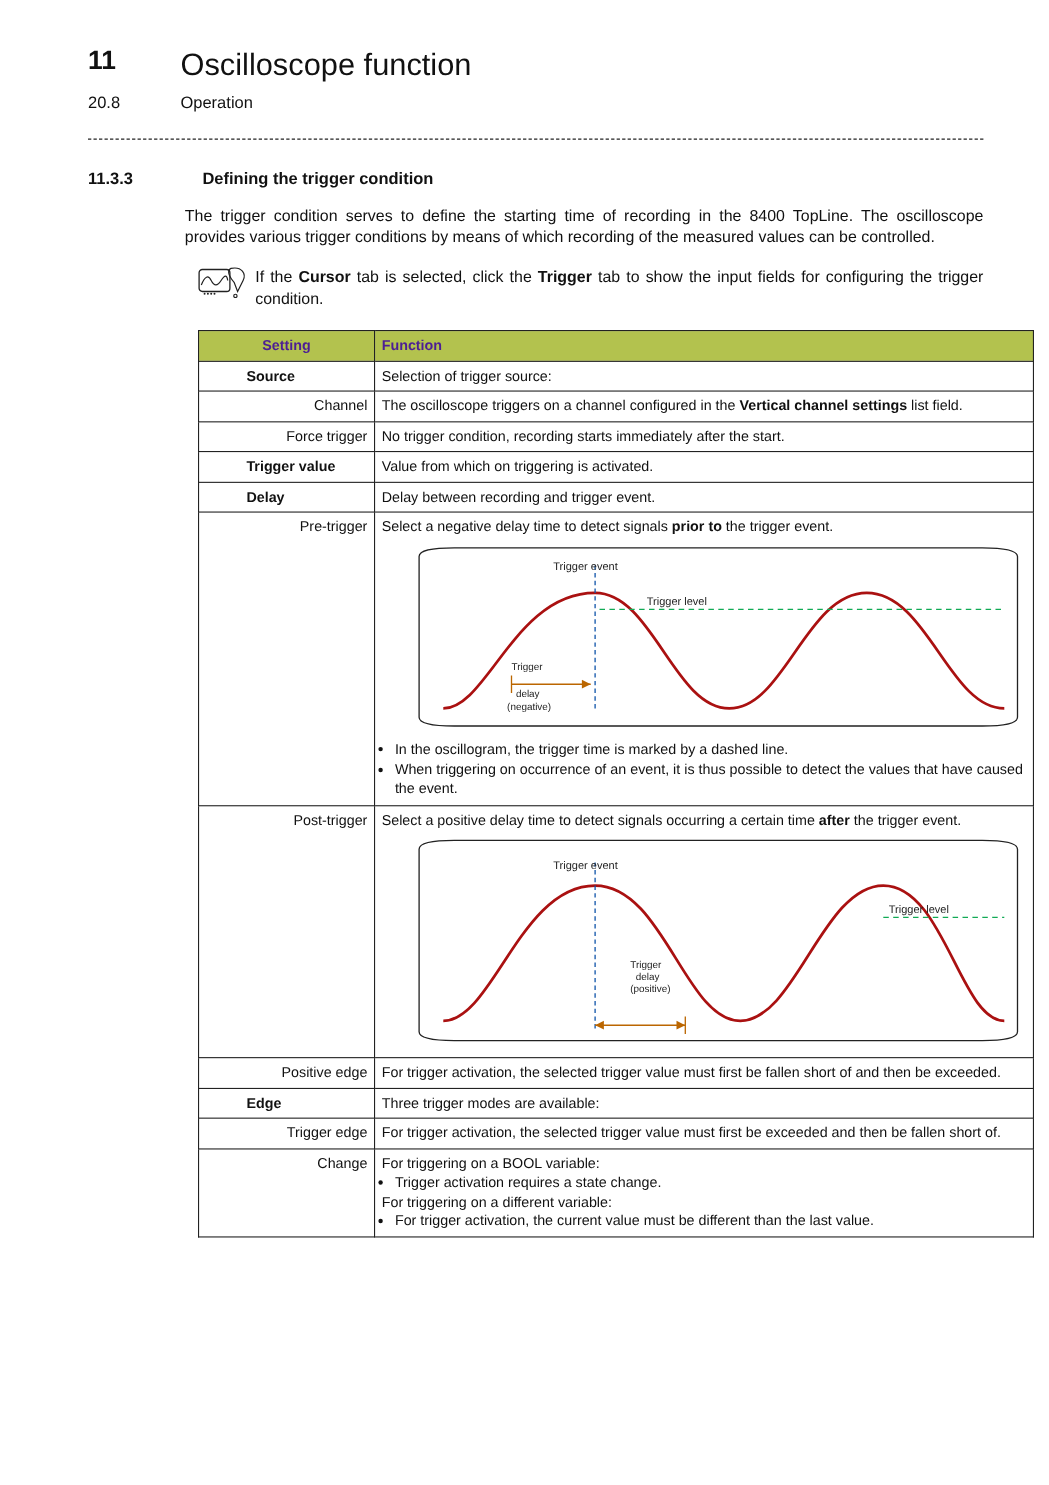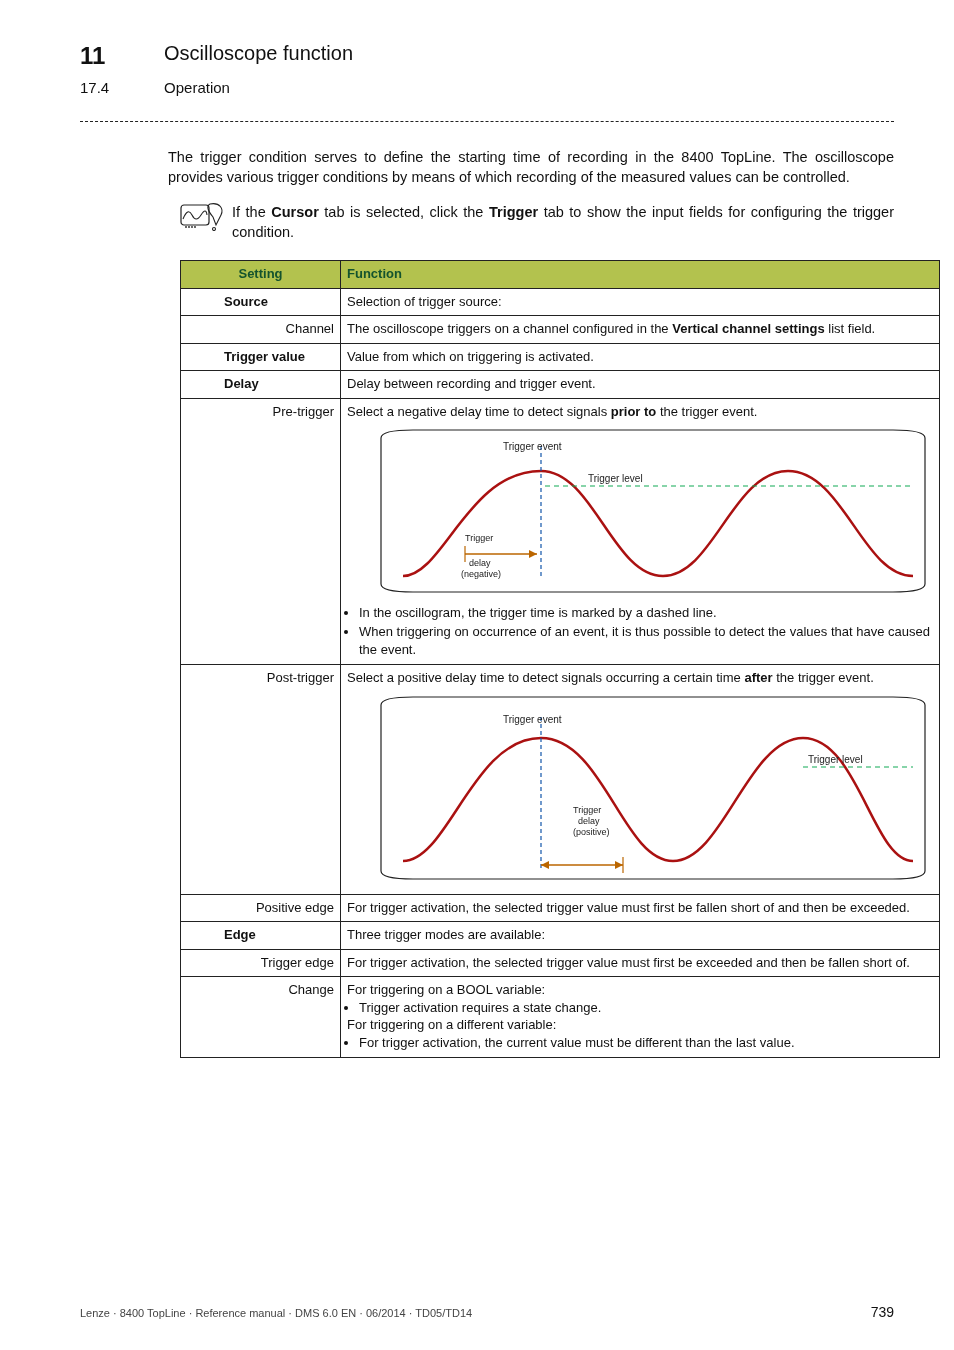--- a/index.html
+++ b/index.html
@@ -25,21 +25,21 @@
   .hdr-num {
     display: inline-block;
     vertical-align: top;
     font-size: 24px;
     font-weight: 700;
     width: 80px;
   }
   .hdr-title {
     display: inline-block;
     vertical-align: top;
-    font-size: 20px;
+    font-size: 28px;
     font-weight: 400;
   }
   .subhdr-num {
     display: inline-block;
     width: 80px;
     font-size: 15px;
     margin-top: 6px;
   }
   .subhdr-title {
     display: inline-block;
@@ -94,21 +94,21 @@
   }
   table.settings th, table.settings td {
     border: 1px solid #222;
     vertical-align: top;
     padding: 4px 6px 5px 6px;
     text-align: left;
   }
   table.settings thead th {
     background: #b3c24e;
     font-weight: 700;
-    color: #14532d;
+    color: #4c1d95;
   }
   table.settings thead th:first-child {
     text-align: center;
   }
   td.col-setting { width: 130px; }
   td.col-setting.right { text-align: right; padding-left: 48px; }
   td.col-setting.bold { font-weight: 700; padding-left: 43px; }
 
   .bullet-list { margin: 2px 0 0 0; padding: 0 0 0 12px; }
   .bullet-list li { list-style: disc; margin: 0 0 1px 0; }
@@ -138,26 +138,30 @@
 </head>
 <body>
 
 <div class="page">
 
   <div>
     <span class="hdr-num">11</span>
     <span class="hdr-title">Oscilloscope function</span>
   </div>
   <div>
-    <span class="subhdr-num">17.4</span>
+    <span class="subhdr-num">20.8</span>
     <span class="subhdr-title">Operation</span>
   </div>
 
   <hr class="dashline">
 
+  <div>
+    <span class="sec-num">11.3.3</span>
+    <span class="sec-title">Defining the trigger condition</span>
+  </div>
 
   <p class="body-block">The trigger condition serves to define the starting time of recording in the 8400 TopLine. The oscilloscope provides various trigger conditions by means of which recording of the measured values can be controlled.</p>
 
   <div class="tip-row">
     <span class="osc-icon">
       <svg viewBox="0 0 46 30" width="46" height="30">
         <rect x="1" y="4" width="28" height="20" rx="3" fill="none" stroke="#222" stroke-width="1.2"></rect>
         <path d="M3 18 Q8 6 12 14 T21 14 T27 14" fill="none" stroke="#222" stroke-width="1.1"></path>
         <circle cx="6" cy="26" r="0.9" fill="#222"></circle>
         <circle cx="9" cy="26" r="0.9" fill="#222"></circle>
@@ -184,20 +188,24 @@
         <td class="col-setting bold">Source</td>
         <td>Selection of trigger source:</td>
       </tr>
       <tr>
         <td class="col-setting right">Channel</td>
         <td>
           <span>The oscilloscope triggers on a channel configured in the </span><b>Vertical channel settings</b><span> list field.</span>
         </td>
       </tr>
       <tr>
+        <td class="col-setting right">Force trigger</td>
+        <td>No trigger condition, recording starts immediately after the start.</td>
+      </tr>
+      <tr>
         <td class="col-setting bold">Trigger value</td>
         <td>Value from which on triggering is activated.</td>
       </tr>
       <tr>
         <td class="col-setting bold">Delay</td>
         <td>Delay between recording and trigger event.</td>
       </tr>
 
       <tr>
         <td class="col-setting right">Pre-trigger</td>
@@ -285,17 +293,13 @@
             </ul>
           <div>For triggering on a different variable:</div>
           <ul class="bullet-list-inner">
               <li>For trigger activation, the current value must be different than the last value.</li>
             </ul>
         </td>
       </tr>
     </tbody>
   </table>
 
-  <div class="footer">
-    <span>Lenze · 8400 TopLine · Reference manual · DMS 6.0 EN · 06/2014 · TD05/TD14</span>
-    <span class="pnum">739</span>
-  </div>
 </div>
 
 </body></html>

